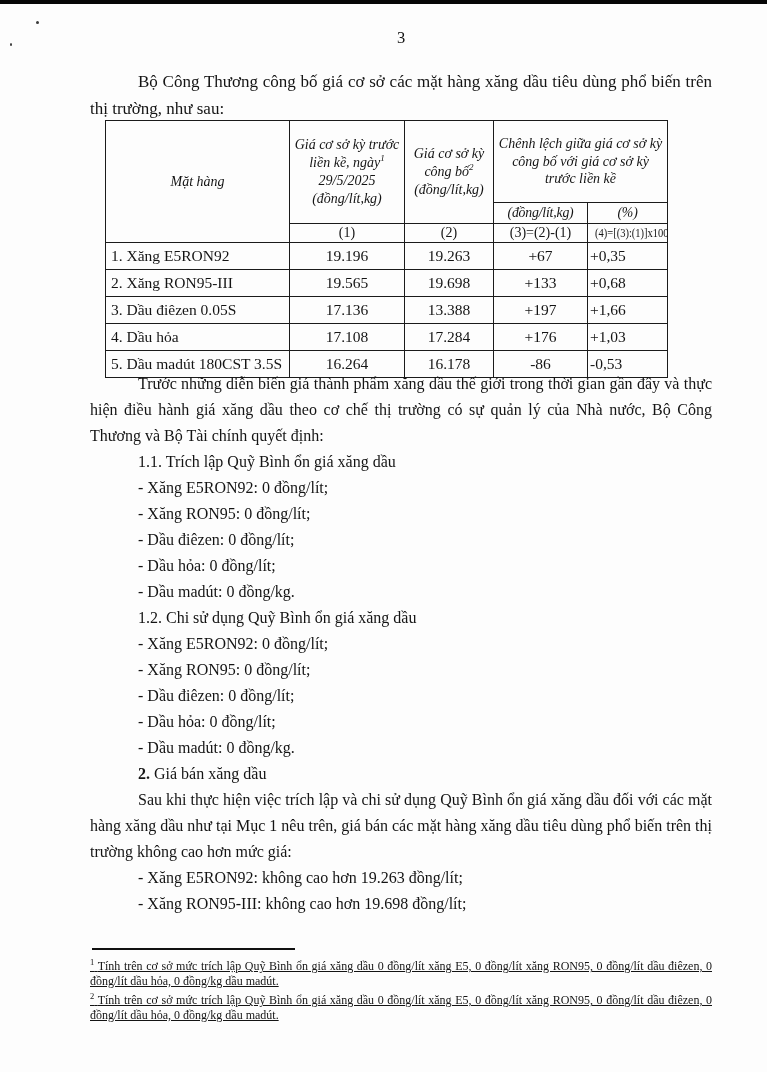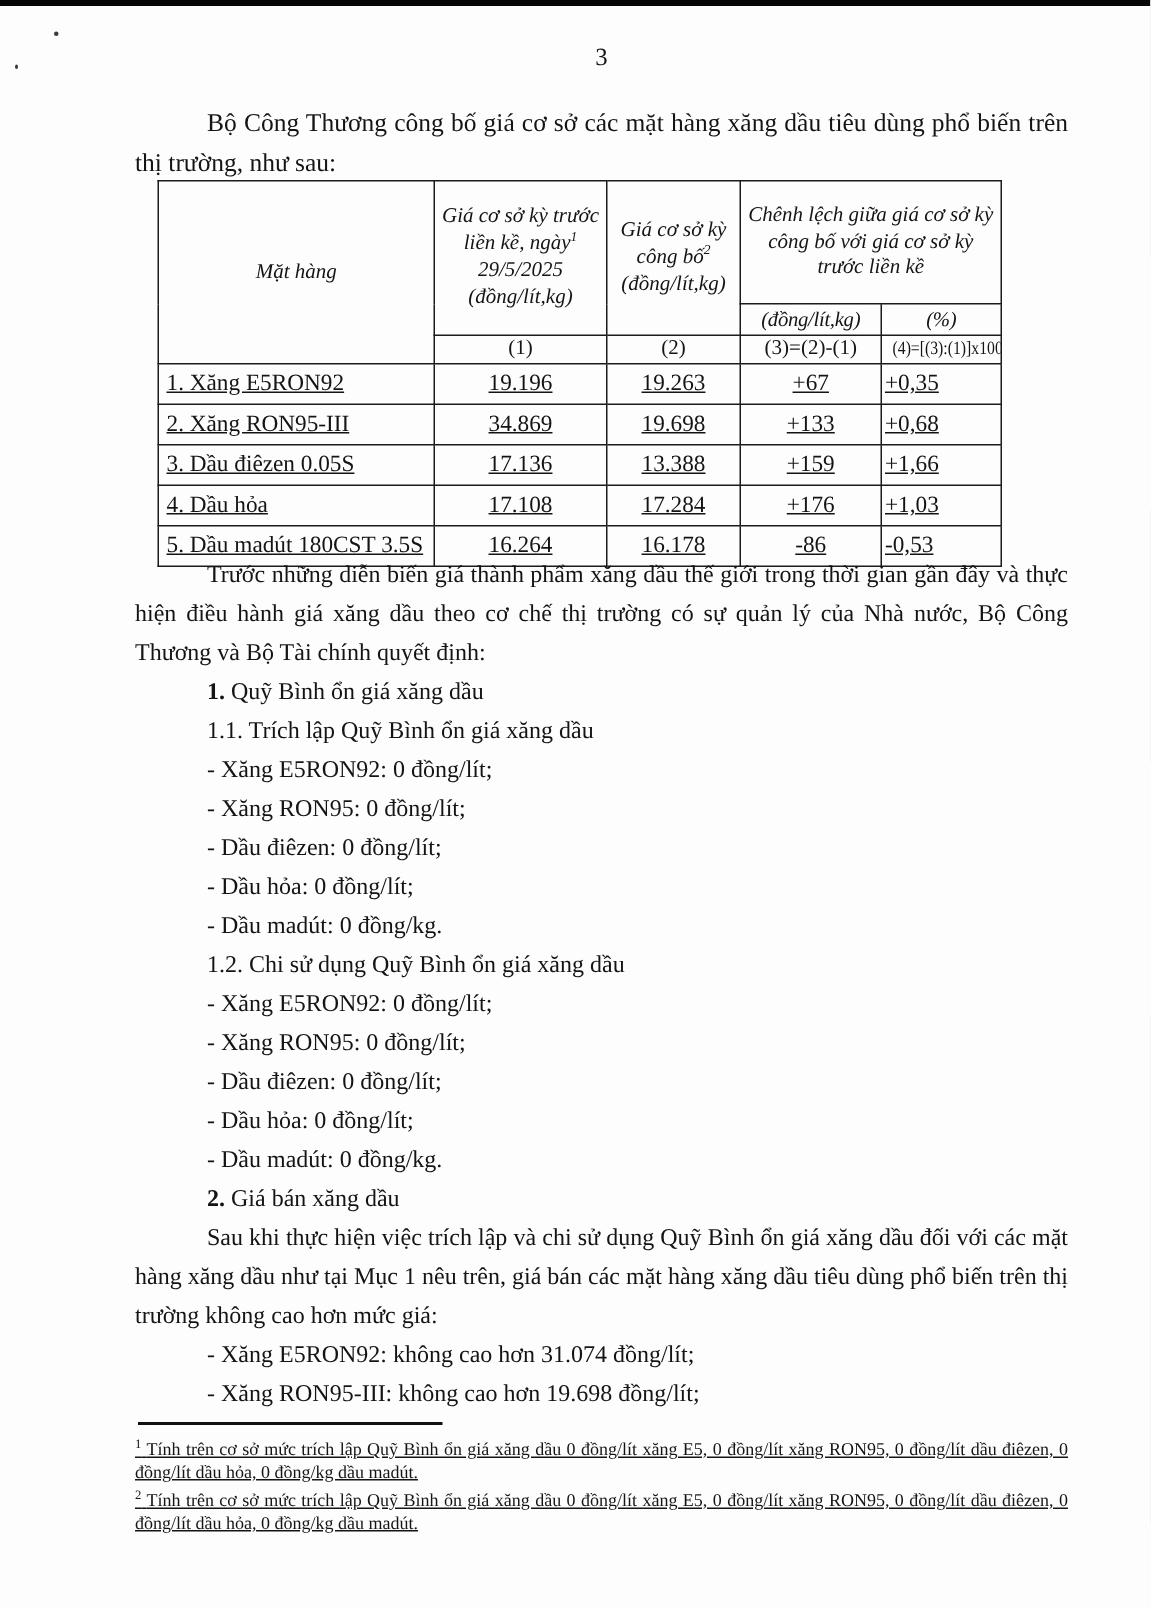--- a/index.html
+++ b/index.html
@@ -58,21 +58,20 @@
   }
   .hrow3 td .squeeze {
     display:inline-block; white-space:nowrap;
     font-size:12.5px; transform:scaleX(0.84); transform-origin:center;
   }
   .blk { display:block; }
   .price-table sup { font-size:9px; line-height:0; }
   .drow td {
     height:24px; font-size:15.5px; vertical-align:middle;
     padding:1px 2px;
-    text-decoration:underline;
   }
   .cell-name { text-align:left; padding-left:5px !important; }
   .cell-num  { text-align:center; }
   .cell-pct  { padding-right:11px !important; }
 
   
   .flow {
     position:absolute; top:371px; left:90px; width:622px;
     font-size:16px; line-height:26px;
   }
@@ -138,30 +137,30 @@
       </tr>
       <tr class="drow">
         <td class="cell-name">1. Xăng E5RON92</td>
         <td class="cell-num">19.196</td>
         <td class="cell-num">19.263</td>
         <td class="cell-num">+67</td>
         <td class="cell-pct">+0,35</td>
       </tr>
       <tr class="drow">
         <td class="cell-name">2. Xăng RON95-III</td>
-        <td class="cell-num">34.869</td>
+        <td class="cell-num">19.565</td>
         <td class="cell-num">19.698</td>
         <td class="cell-num">+133</td>
         <td class="cell-pct">+0,68</td>
       </tr>
       <tr class="drow">
         <td class="cell-name">3. Dầu điêzen 0.05S</td>
         <td class="cell-num">17.136</td>
         <td class="cell-num">13.388</td>
-        <td class="cell-num">+159</td>
+        <td class="cell-num">+197</td>
         <td class="cell-pct">+1,66</td>
       </tr>
       <tr class="drow">
         <td class="cell-name">4. Dầu hỏa</td>
         <td class="cell-num">17.108</td>
         <td class="cell-num">17.284</td>
         <td class="cell-num">+176</td>
         <td class="cell-pct">+1,03</td>
       </tr>
       <tr class="drow">
@@ -170,40 +169,39 @@
         <td class="cell-num">16.178</td>
         <td class="cell-num">-86</td>
         <td class="cell-pct">-0,53</td>
       </tr>
     </tbody>
   </table>
 
   <div class="flow">
     <p>Trước những diễn biến giá thành phẩm xăng dầu thế giới trong thời gian gần đây và thực hiện điều hành giá xăng dầu theo cơ chế thị trường có sự quản lý của Nhà nước, Bộ Công Thương và Bộ Tài chính quyết định:</p>
 
-    <div class="heading"><span class="b">1.</span> <span>Quỹ Bình ổn giá xăng dầu</span></div>
 
     <div class="heading heading-italic">1.1. Trích lập Quỹ Bình ổn giá xăng dầu</div>
     <div class="list-item">- Xăng E5RON92: 0 đồng/lít;</div>
     <div class="list-item">- Xăng RON95: 0 đồng/lít;</div>
     <div class="list-item">- Dầu điêzen: 0 đồng/lít;</div>
     <div class="list-item">- Dầu hỏa: 0 đồng/lít;</div>
     <div class="list-item">- Dầu madút: 0 đồng/kg.</div>
 
     <div class="heading heading-italic">1.2. Chi sử dụng Quỹ Bình ổn giá xăng dầu</div>
     <div class="list-item">- Xăng E5RON92: 0 đồng/lít;</div>
     <div class="list-item">- Xăng RON95: 0 đồng/lít;</div>
     <div class="list-item">- Dầu điêzen: 0 đồng/lít;</div>
     <div class="list-item">- Dầu hỏa: 0 đồng/lít;</div>
     <div class="list-item">- Dầu madút: 0 đồng/kg.</div>
 
     <div class="heading"><span class="b">2.</span> <span>Giá bán xăng dầu</span></div>
 
     <p>Sau khi thực hiện việc trích lập và chi sử dụng Quỹ Bình ổn giá xăng dầu đối với các mặt hàng xăng dầu như tại Mục 1 nêu trên, giá bán các mặt hàng xăng dầu tiêu dùng phổ biến trên thị trường không cao hơn mức giá:</p>
-    <div class="list-item">- Xăng E5RON92: không cao hơn 31.074 đồng/lít;</div>
+    <div class="list-item">- Xăng E5RON92: không cao hơn 19.263 đồng/lít;</div>
     <div class="list-item">- Xăng RON95-III: không cao hơn 19.698 đồng/lít;</div>
   </div>
 
   <div class="footnotes">
     <div class="fn-rule"></div>
     <p class="footnote"><sup>1</sup> <span>Tính trên cơ sở mức trích lập Quỹ Bình ổn giá xăng dầu 0 đồng/lít xăng E5, 0 đồng/lít xăng RON95, 0 đồng/lít dầu điêzen, 0 đồng/lít dầu hỏa, 0 đồng/kg dầu madút.</span></p>
     <p class="footnote"><sup>2</sup> <span>Tính trên cơ sở mức trích lập Quỹ Bình ổn giá xăng dầu 0 đồng/lít xăng E5, 0 đồng/lít xăng RON95, 0 đồng/lít dầu điêzen, 0 đồng/lít dầu hỏa, 0 đồng/kg dầu madút.</span></p>
   </div>
 
 </div>

